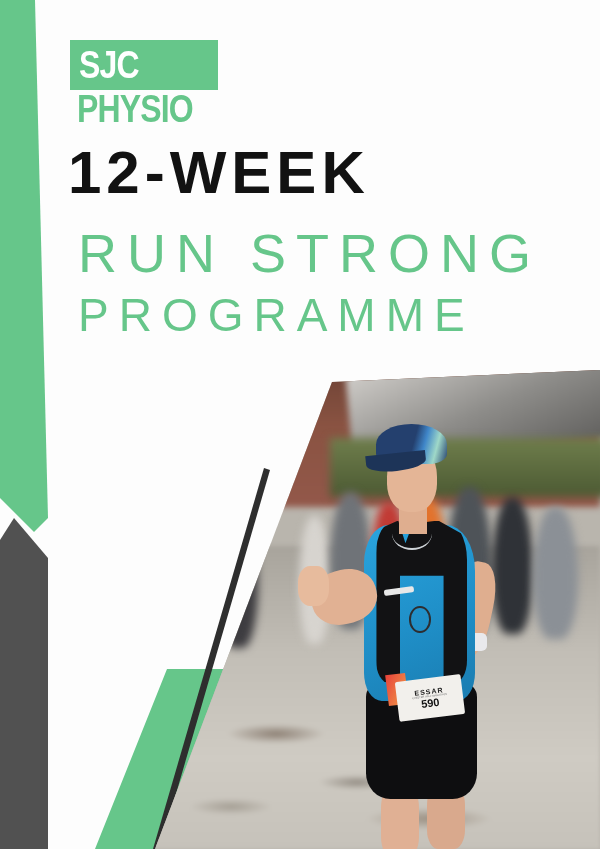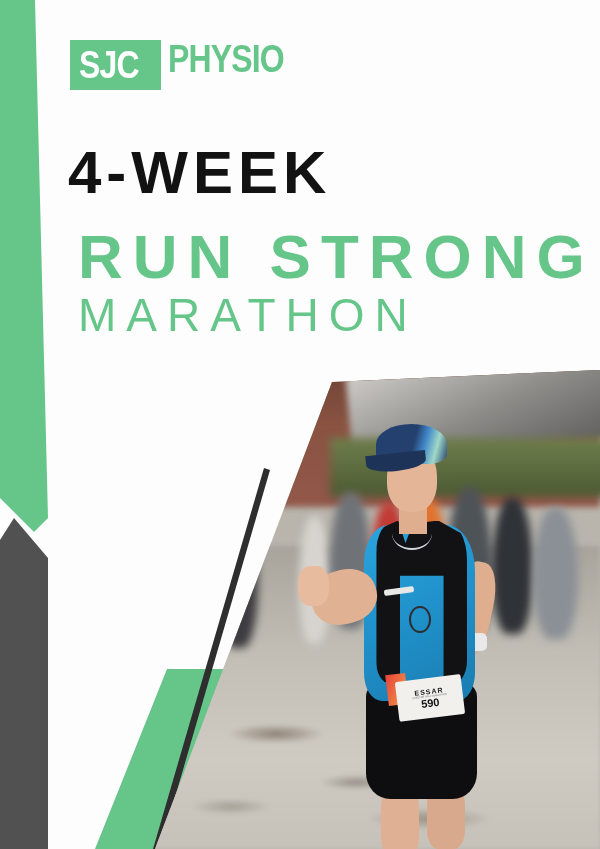--- a/index.html
+++ b/index.html
@@ -192,21 +192,21 @@
     font-family:"Liberation Sans", sans-serif;
   }
   .rn-bib-tab{
     position:absolute;left:26%;top:61%;width:8%;height:7%;
     background:linear-gradient(120deg,#e8413a,#f0a24a);transform:rotate(-7deg);
   }
 
   
   .logo{
     position:absolute;left:70px;top:40px;
-    display:flex;align-items:stretch;
+    display:flex;align-items:stretch;flex-direction:column;
   }
   .logo-mark{
     background:var(--accent,#66c68a);
     padding:6px 9px 7px 9px;
     display:flex;align-items:center;
   }
   .logo-mark span{
     color:#ffffff;font-weight:bold;font-size:39px;line-height:0.95;
     letter-spacing:-1px;
     font-family:"Liberation Sans", sans-serif;
@@ -226,21 +226,21 @@
 
   .title-main{
     position:absolute;left:68px;top:143px;
     font-size:60px;font-weight:bold;color:#121212;
     letter-spacing:5px;line-height:1;
     font-family:"Liberation Sans", sans-serif;
     white-space:nowrap;
   }
   .title-sub1{
     position:absolute;left:78px;top:226px;
-    font-size:62px;font-weight:bold;color:var(--accent,#66c68a);
+    font-size:54px;font-weight:normal;color:var(--accent,#66c68a);
     letter-spacing:10px;line-height:1;
     font-family:"Liberation Sans", sans-serif;
     white-space:nowrap;
   }
   .title-sub2{
     position:absolute;left:78px;top:292px;
     font-size:46px;font-weight:normal;color:var(--accent,#66c68a);
     letter-spacing:10px;line-height:1;
     font-family:"Liberation Sans", sans-serif;
     white-space:nowrap;
@@ -307,17 +307,17 @@
 
   <div class="logo">
     <div class="logo-mark">
       <span>SJC</span>
     </div>
     <div class="logo-word">
       <span>PHYSIO</span>
     </div>
   </div>
 
-  <div class="title-main">4-WEEK</div>
+  <div class="title-main">12-WEEK</div>
   <div class="title-sub1">RUN STRONG</div>
-  <div class="title-sub2">MARATHON</div>
+  <div class="title-sub2">PROGRAMME</div>
 
 </div>
 
 </body></html>

